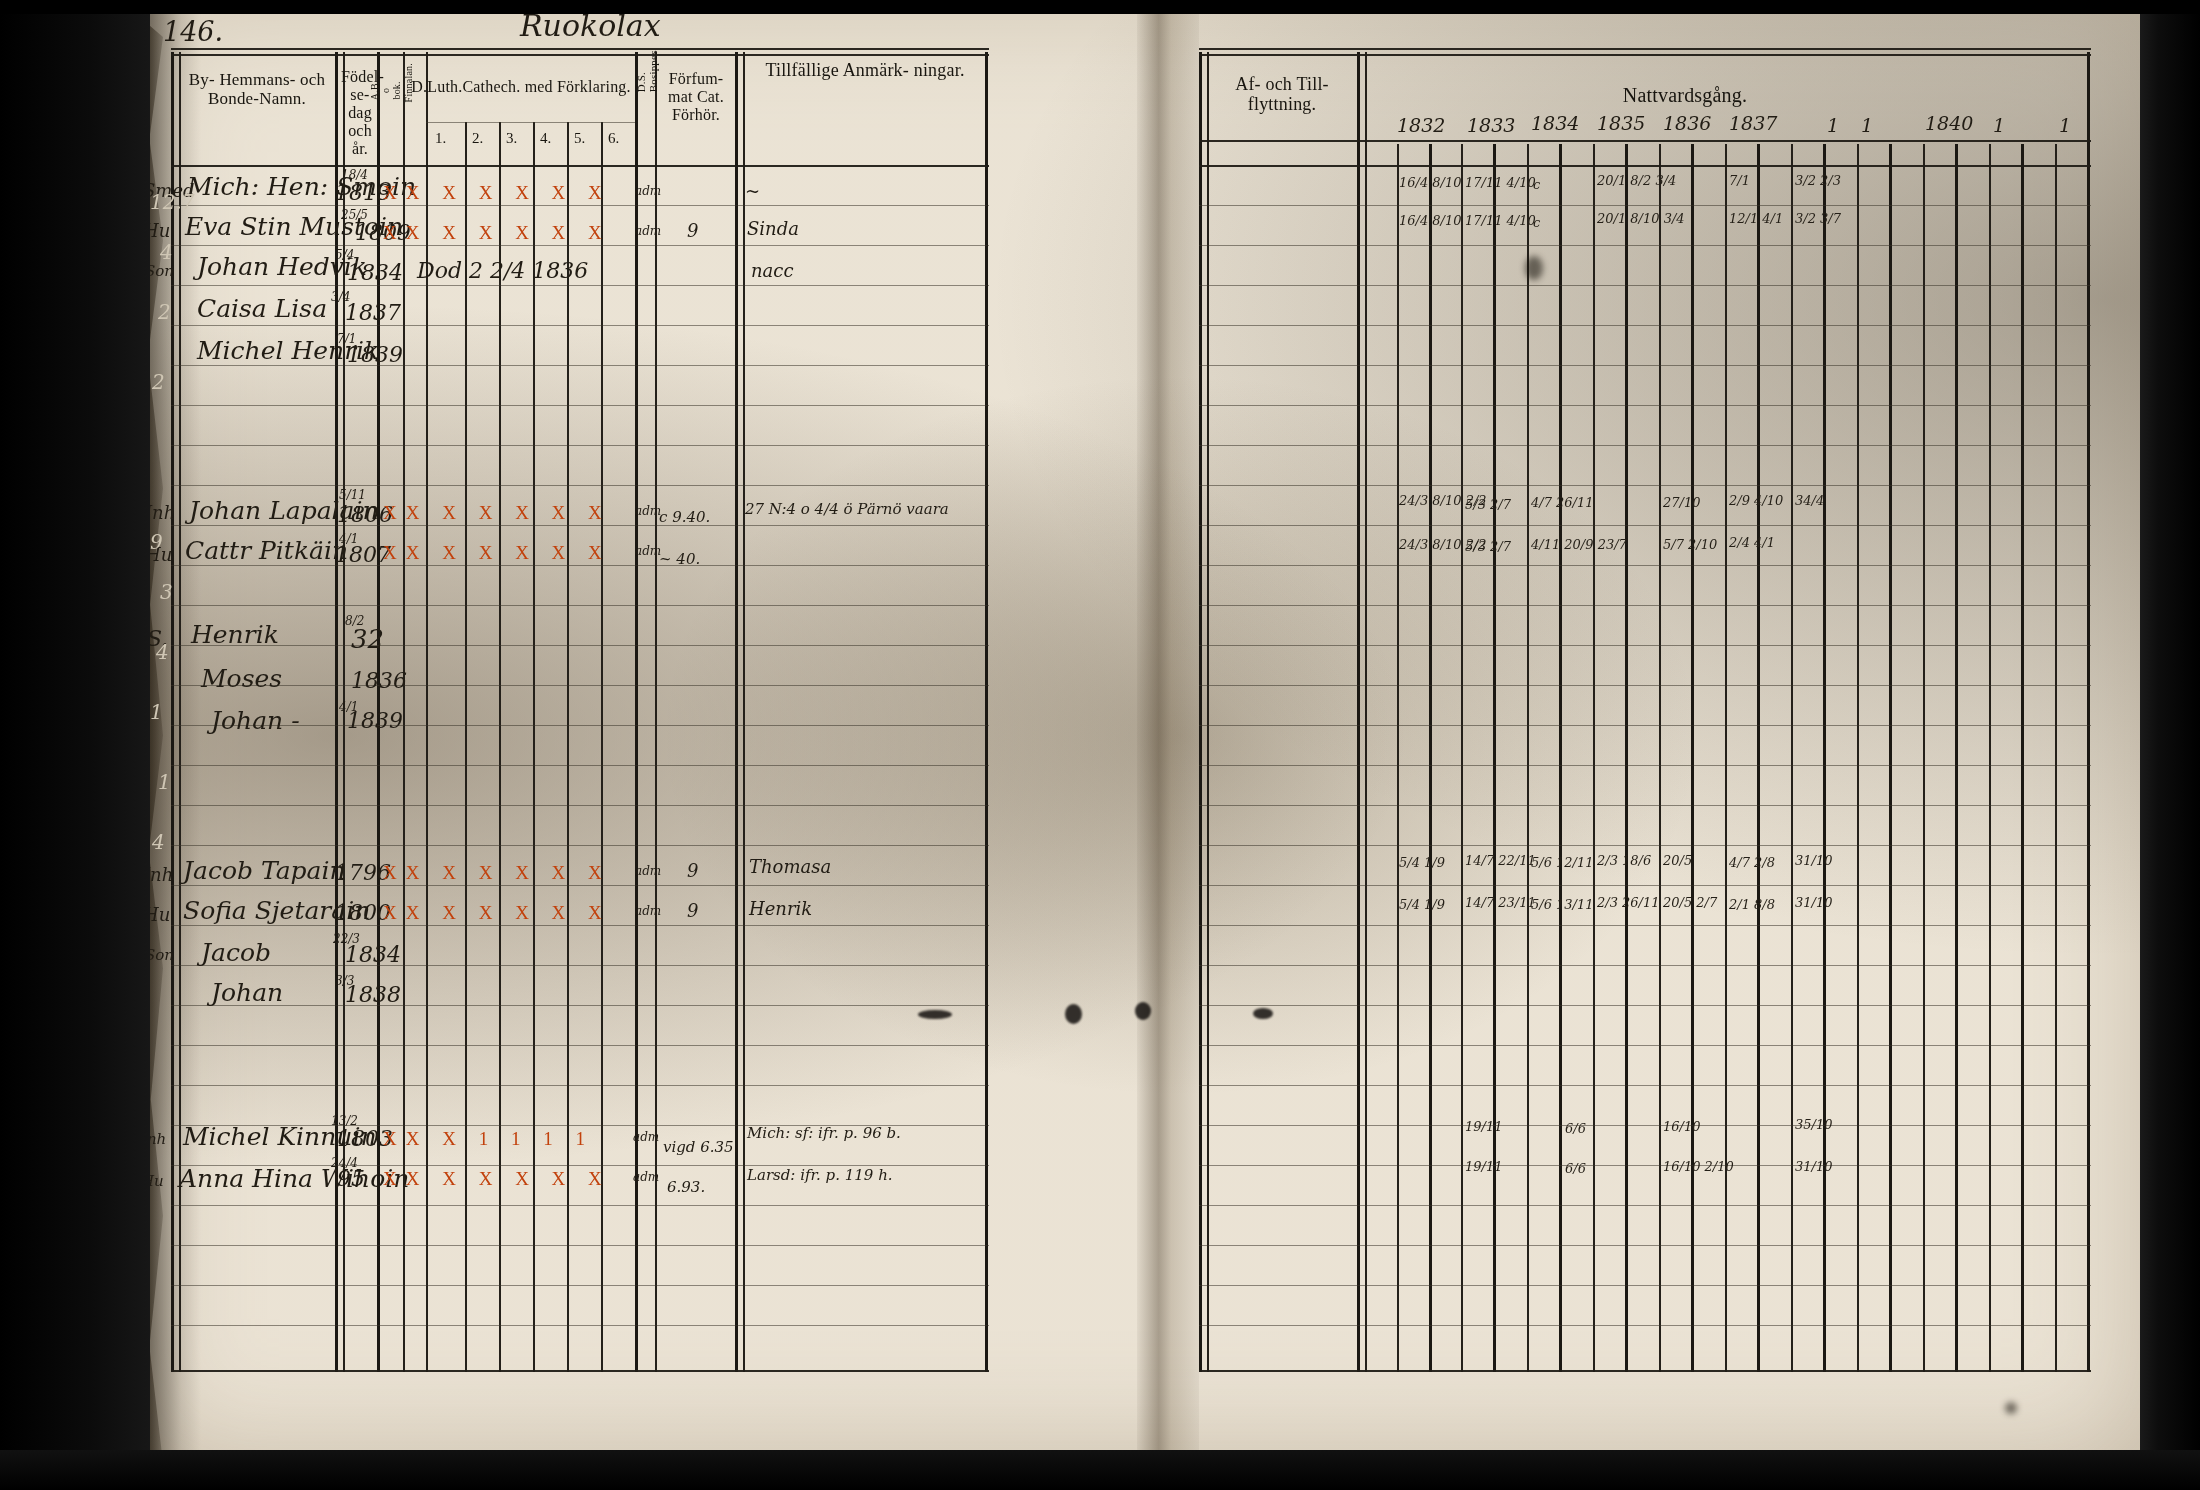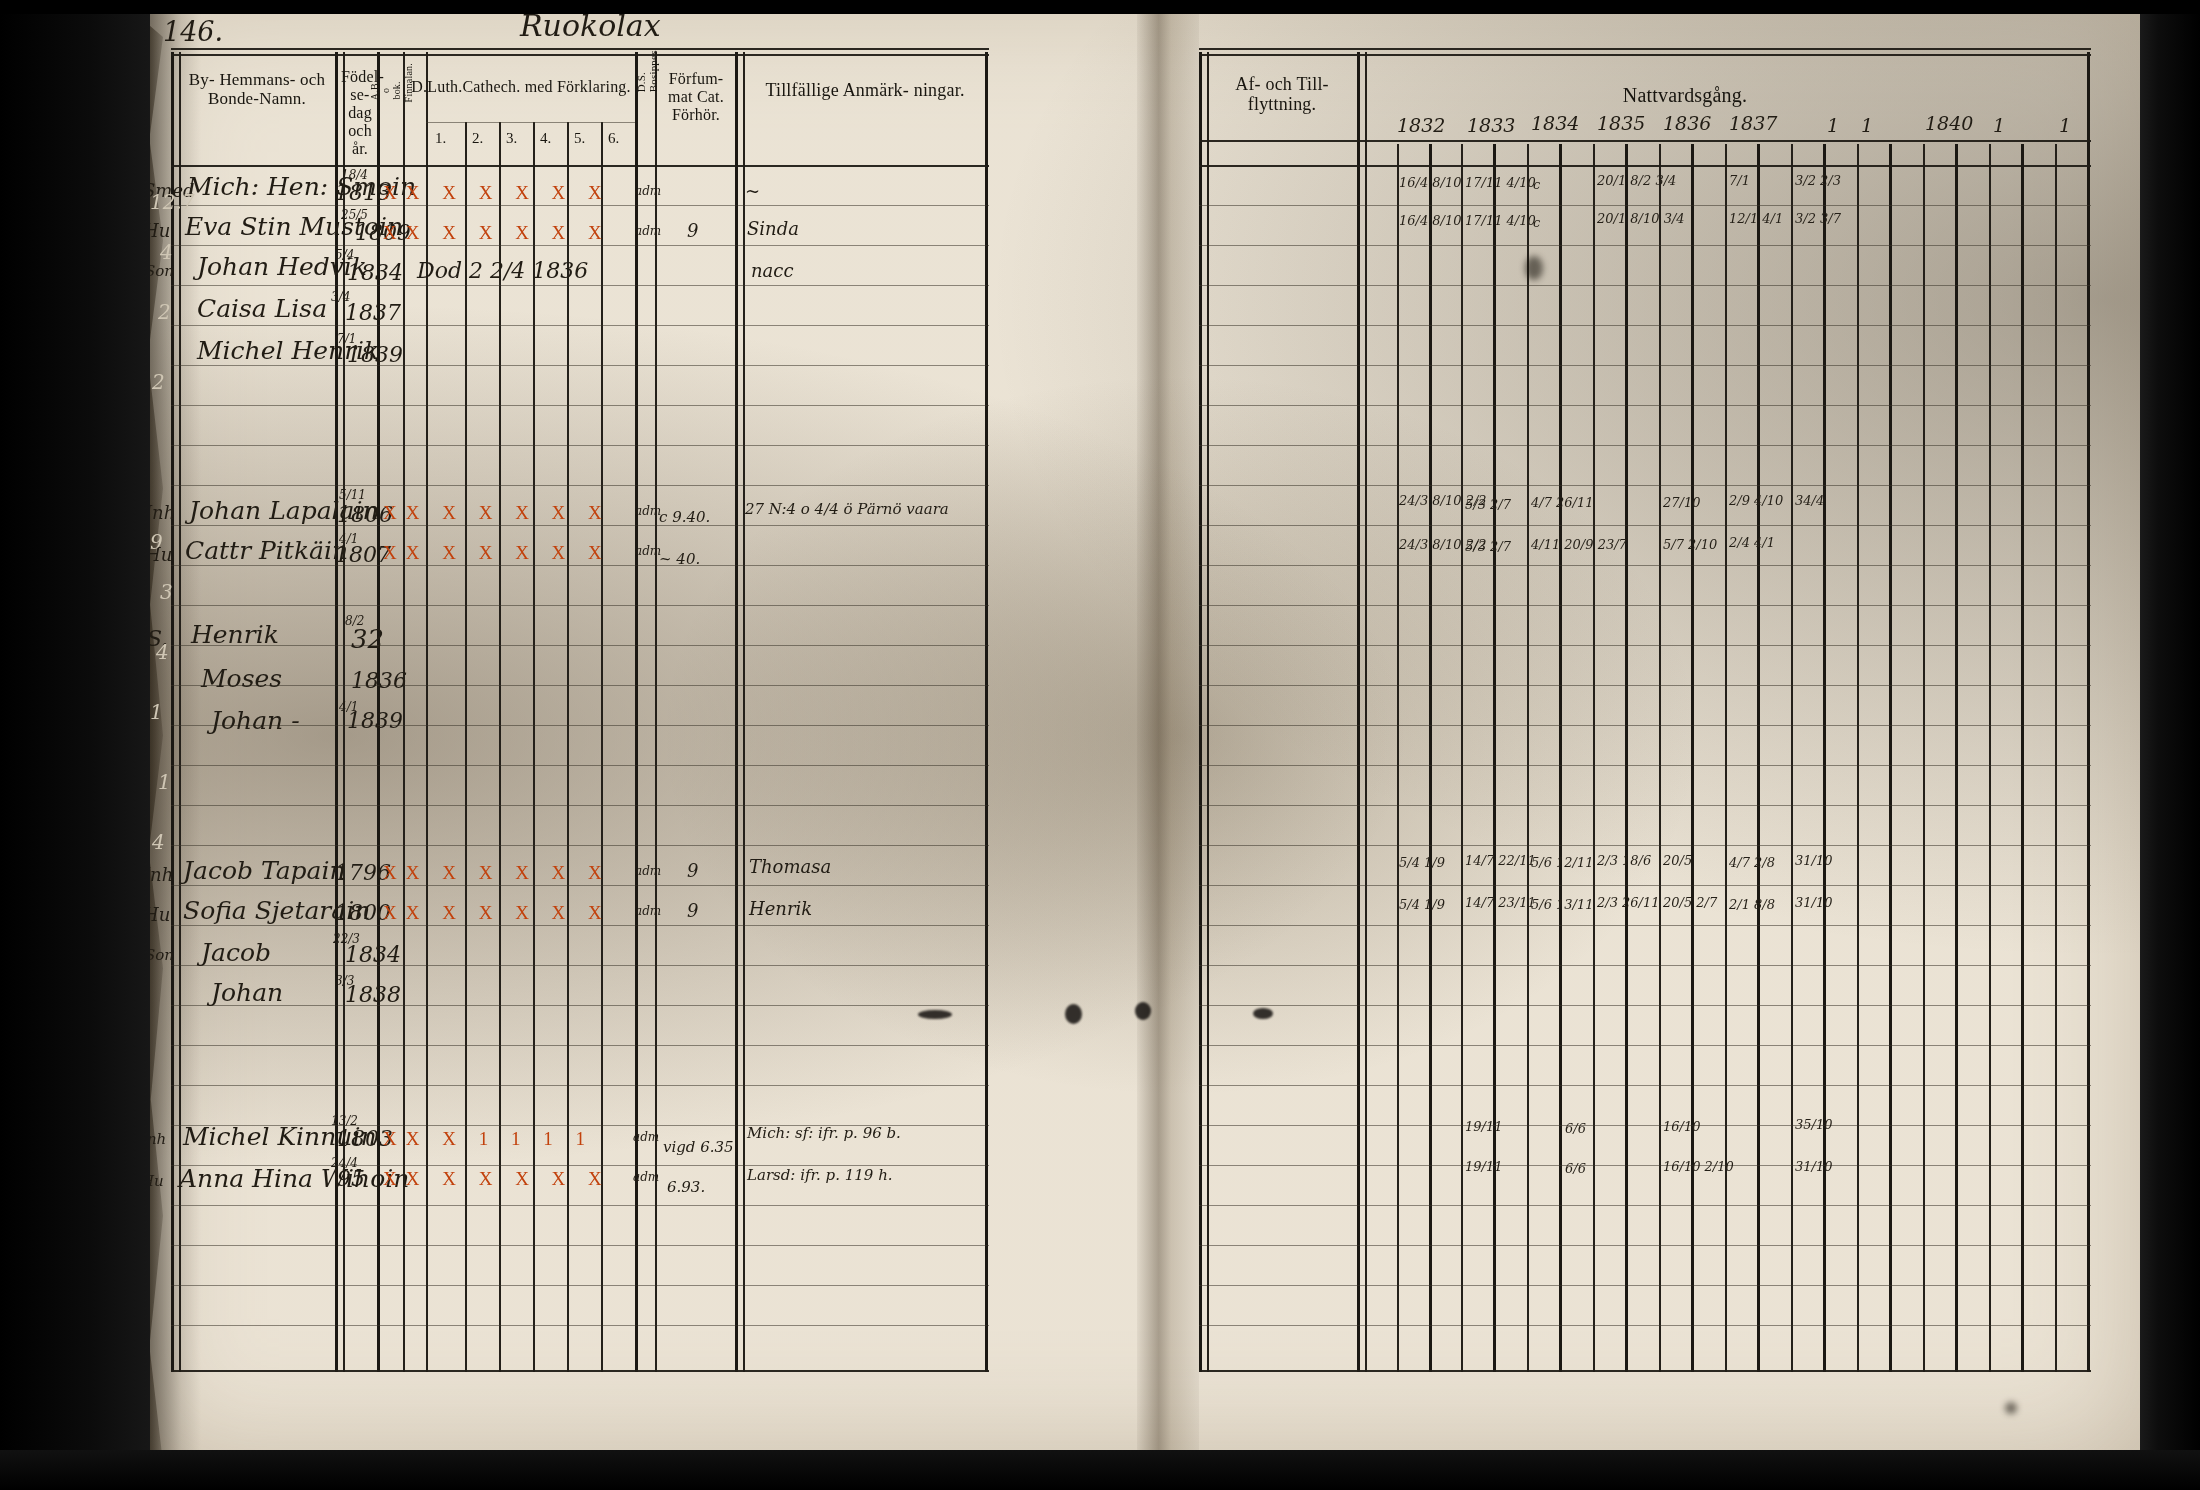--- a/index.html
+++ b/index.html
@@ -97,21 +97,21 @@
     <div class="hline hthick" style="left:36px;top:157px;width:818px;"></div>
     <div class="hline" style="left:291px;top:114px;width:209px;"></div>
     <div class="hline hthick" style="left:36px;top:1362px;width:818px;"></div>
 
     <div class="hdr print" style="left:46px;top:62px;width:152px;">By- Hemmans- och Bonde-Namn.</div>
     <div class="hdr print" style="left:206px;top:60px;width:38px;font-size:16px;">Födel- se-dag och år.</div>
     <div class="hdr print" style="left:244px;top:60px;width:24px;font-size:10px;transform:rotate(-90deg);transform-origin:50% 50%;">A.B. o bok. Finnalan.</div>
     <div class="hdr print" style="left:272px;top:70px;width:228px;font-size:16px;">D.Luth.Cathech. med Förklaring.</div>
     <div class="hdr print" style="left:502px;top:62px;width:20px;font-size:11px;transform:rotate(-90deg);transform-origin:50% 50%;">D.S. Bosippes</div>
     <div class="hdr print" style="left:522px;top:62px;width:78px;font-size:16px;">Förfum- mat Cat. Förhör.</div>
-    <div class="hdr print" style="left:610px;top:72px;width:240px;font-size:18px;">Tillfällige Anmärk- ningar.</div>
+    <div class="hdr print" style="left:610px;top:52px;width:240px;font-size:18px;">Tillfällige Anmärk- ningar.</div>
 
     <div class="cell print xs" style="left:300px;top:122px;">1.</div>
     <div class="cell print xs" style="left:337px;top:122px;">2.</div>
     <div class="cell print xs" style="left:371px;top:122px;">3.</div>
     <div class="cell print xs" style="left:405px;top:122px;">4.</div>
     <div class="cell print xs" style="left:439px;top:122px;">5.</div>
     <div class="cell print xs" style="left:473px;top:122px;">6.</div>
 
     <div class="vline vthick" style="left:1064px;top:44px;height:1320px;"></div>
     <div class="vline" style="left:1072px;top:44px;height:1320px;"></div>

